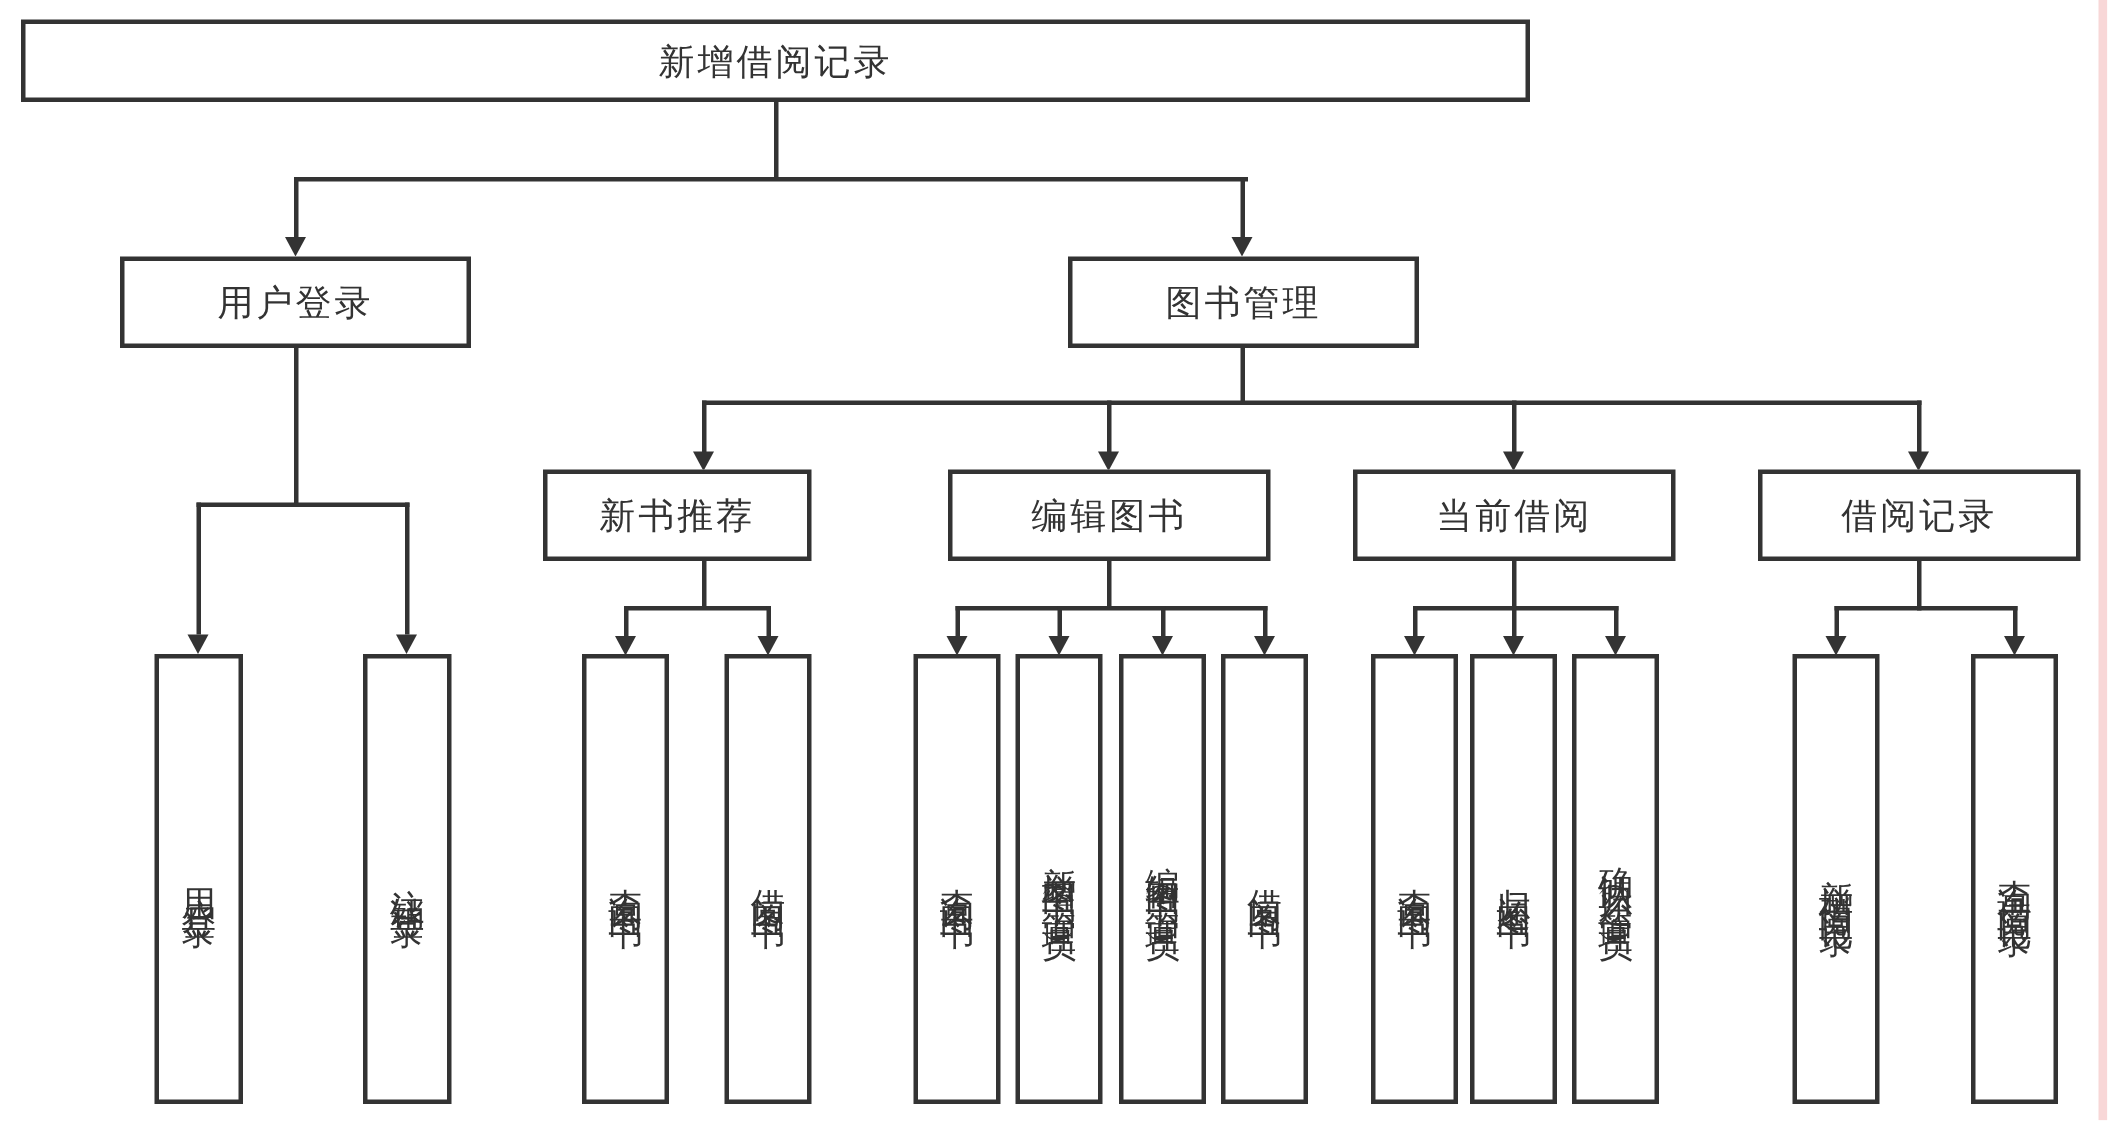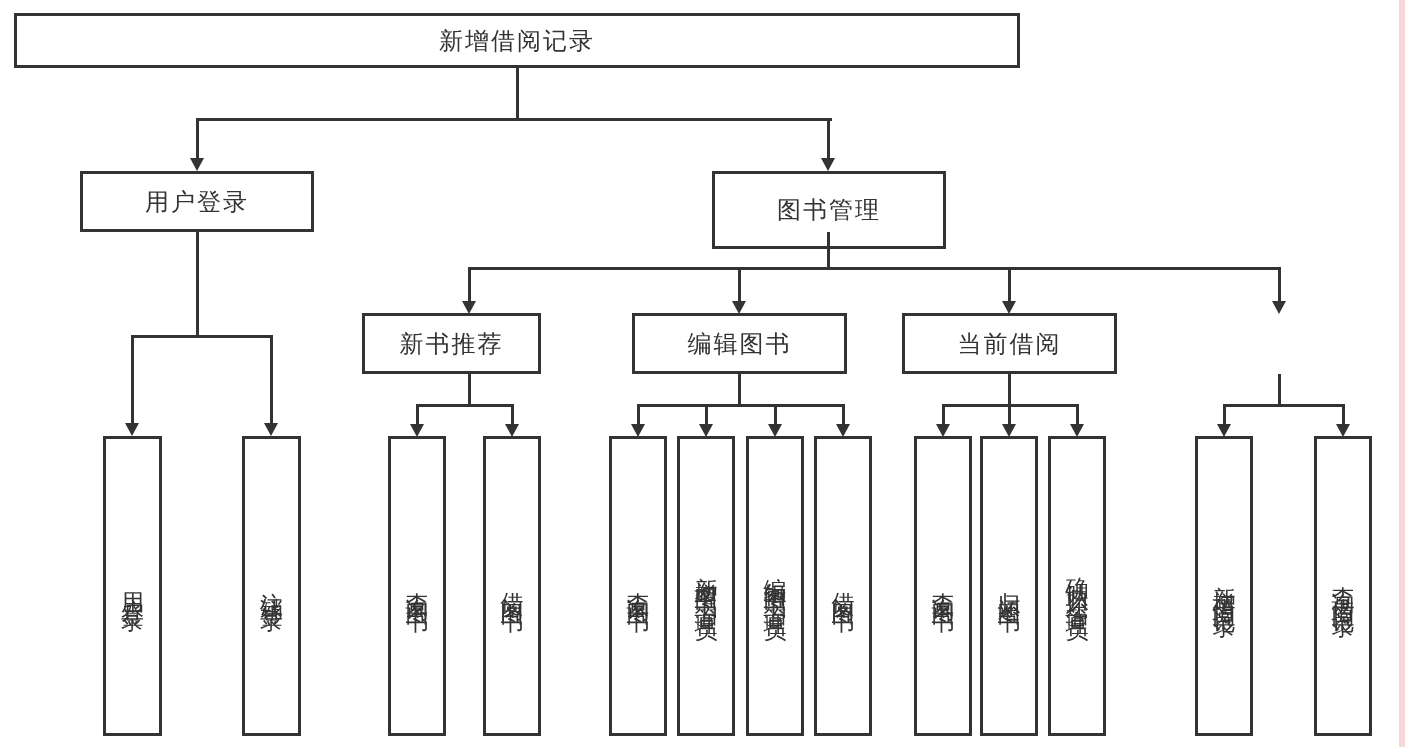--- a/index.html
+++ b/index.html
@@ -65,21 +65,21 @@
   <div class="box" style="left:14px;top:13px;width:1006px;height:55px;">新增借阅记录</div>
 
   <div class="vl" style="left:516px;top:68px;height:52px;"></div>
   <div class="hl" style="left:196px;top:118px;width:636px;"></div>
   <div class="vl" style="left:196px;top:118px;height:42px;"></div>
   <div class="ah" style="left:190px;top:158px;"></div>
   <div class="vl" style="left:827px;top:118px;height:42px;"></div>
   <div class="ah" style="left:821px;top:158px;"></div>
 
   <div class="box" style="left:80px;top:171px;width:234px;height:61px;">用户登录</div>
-  <div class="box" style="left:712px;top:171px;width:234px;height:78px;">图书管理</div>
+  <div class="box" style="left:712px;top:171px;width:234px;height:61px;">图书管理</div>
 
   <div class="vl" style="left:196px;top:232px;height:105px;"></div>
   <div class="hl" style="left:131px;top:335px;width:142px;"></div>
   <div class="vl" style="left:131px;top:335px;height:88px;"></div>
   <div class="ah" style="left:125px;top:423px;"></div>
   <div class="vl" style="left:270px;top:335px;height:88px;"></div>
   <div class="ah" style="left:264px;top:423px;"></div>
 
   <div class="box vbox" style="left:103px;top:436px;width:59px;height:300px;">用户登录</div>
   <div class="box vbox" style="left:242px;top:436px;width:59px;height:300px;">注销登录</div>
@@ -91,20 +91,21 @@
   <div class="vl" style="left:738px;top:267px;height:36px;"></div>
   <div class="ah" style="left:732px;top:301px;"></div>
   <div class="vl" style="left:1008px;top:267px;height:36px;"></div>
   <div class="ah" style="left:1002px;top:301px;"></div>
   <div class="vl" style="left:1278px;top:267px;height:36px;"></div>
   <div class="ah" style="left:1272px;top:301px;"></div>
 
   <div class="box" style="left:362px;top:313px;width:179px;height:61px;">新书推荐</div>
   <div class="box" style="left:632px;top:313px;width:215px;height:61px;">编辑图书</div>
   <div class="box" style="left:902px;top:313px;width:215px;height:61px;">当前借阅</div>
+  <div class="box" style="left:1172px;top:313px;width:215px;height:61px;">借阅记录</div>
 
   <div class="vl" style="left:468px;top:374px;height:32px;"></div>
   <div class="hl" style="left:416px;top:404px;width:98px;"></div>
   <div class="vl" style="left:416px;top:404px;height:20px;"></div>
   <div class="ah" style="left:410px;top:424px;"></div>
   <div class="vl" style="left:511px;top:404px;height:20px;"></div>
   <div class="ah" style="left:505px;top:424px;"></div>
 
   <div class="box vbox" style="left:388px;top:436px;width:58px;height:300px;">查询图书</div>
   <div class="box vbox" style="left:483px;top:436px;width:58px;height:300px;">借阅图书</div>

